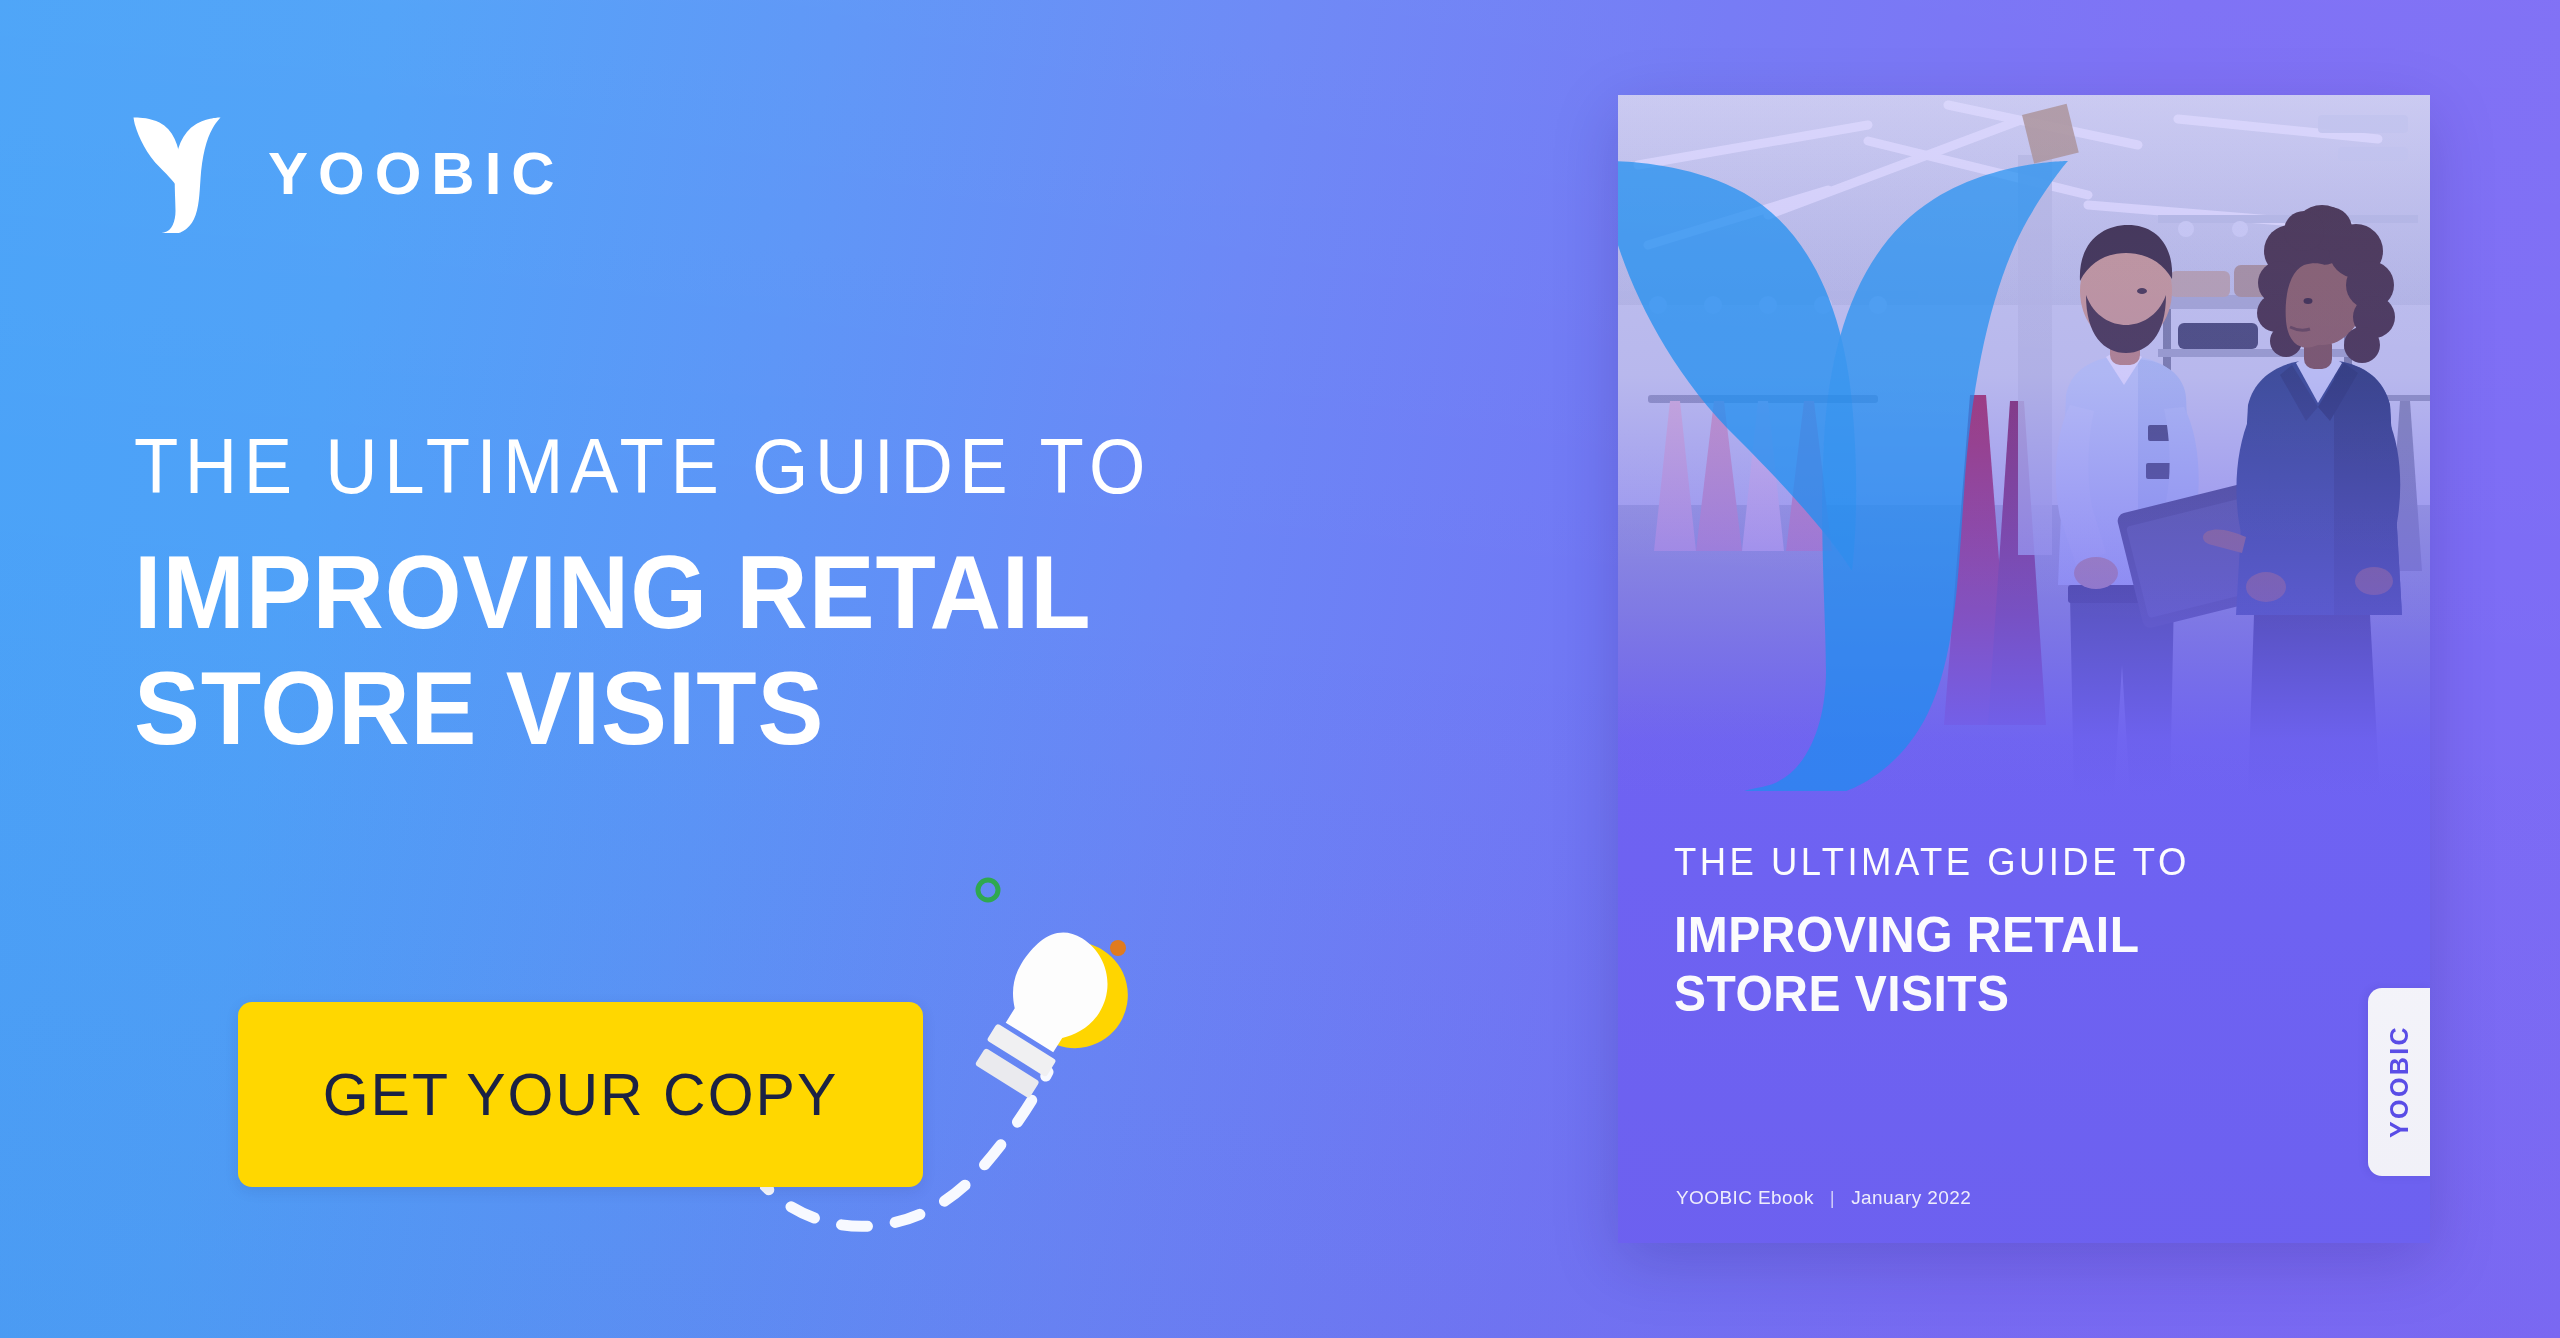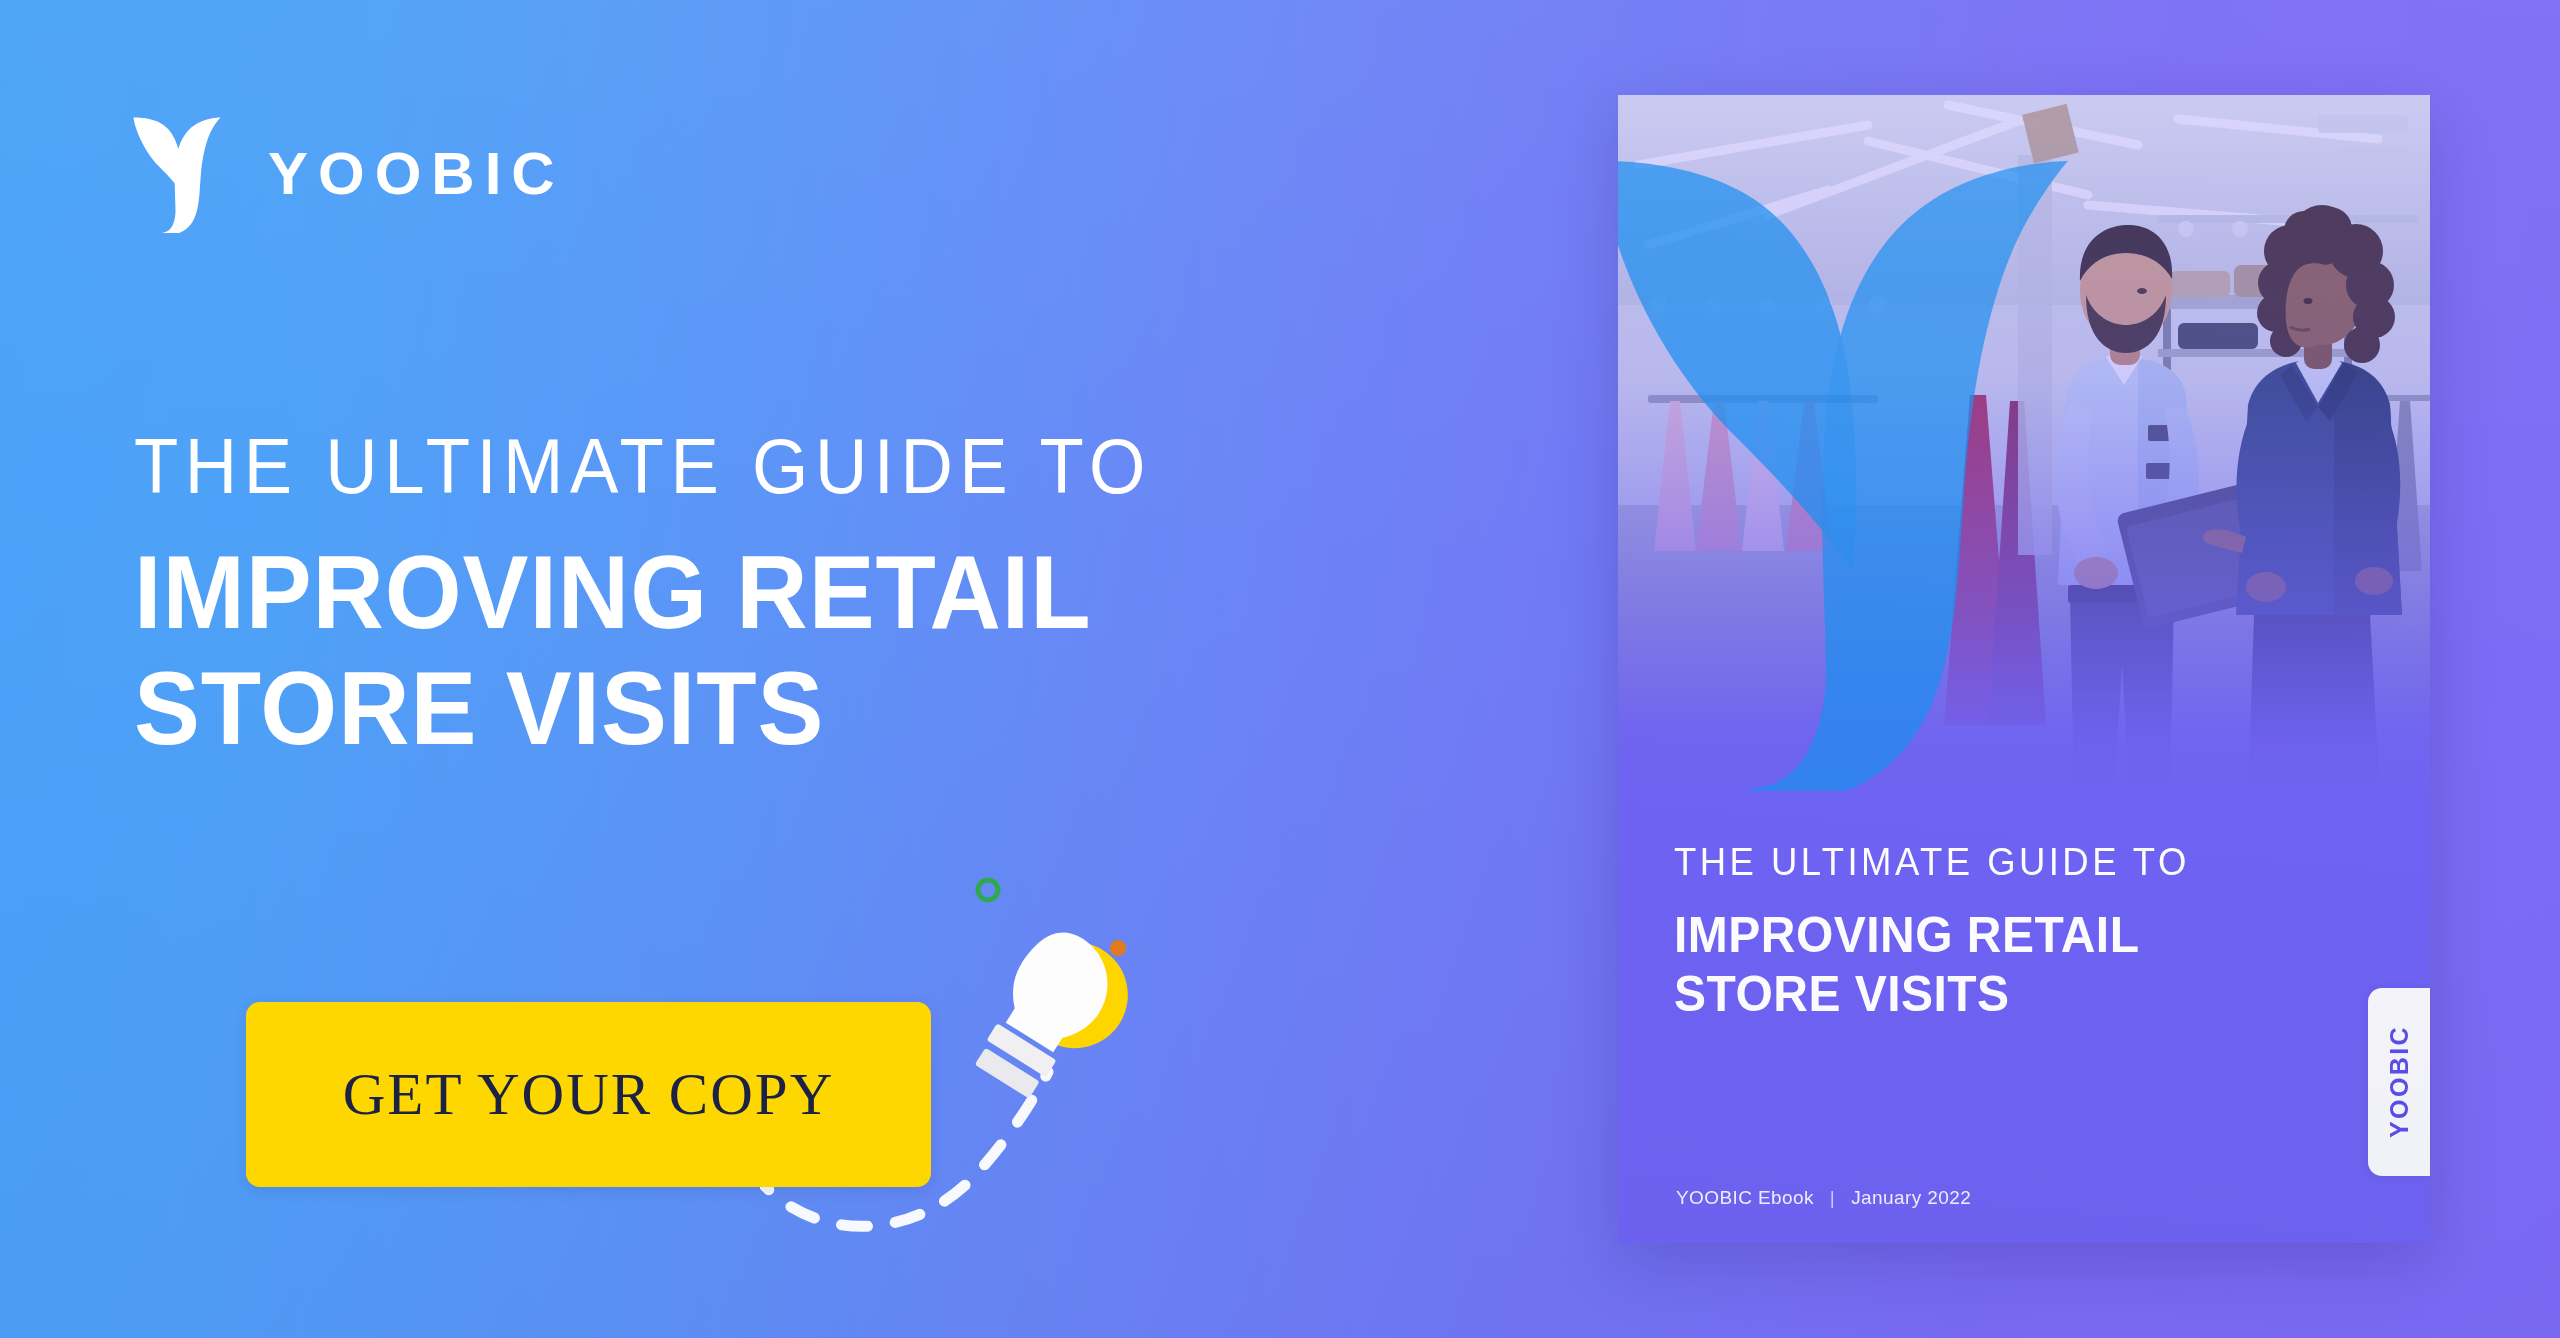--- a/index.html
+++ b/index.html
@@ -86,26 +86,25 @@
   .title .line{ display:block; white-space:nowrap; }
 
   
   .cta{
     position:absolute;
     left:106px; top:1002px;
     width:685px; height:185px;
     background:#ffd700;
     border:0; border-radius:14px;
     color:#1b2244;
-    font-family:Liberation Serif, serif;
+    font-family:Liberation Sans, sans-serif;
     font-size:59px;
     letter-spacing:2px;
     cursor:pointer;
     box-shadow:0 4px 14px rgba(30,30,90,0.10);
-    margin-left:8px;
   }
 
   
   .deco{
     position:absolute;
     left:760px; top:840px;
     width:420px; height:400px;
     z-index:4;
     pointer-events:none;
   }

